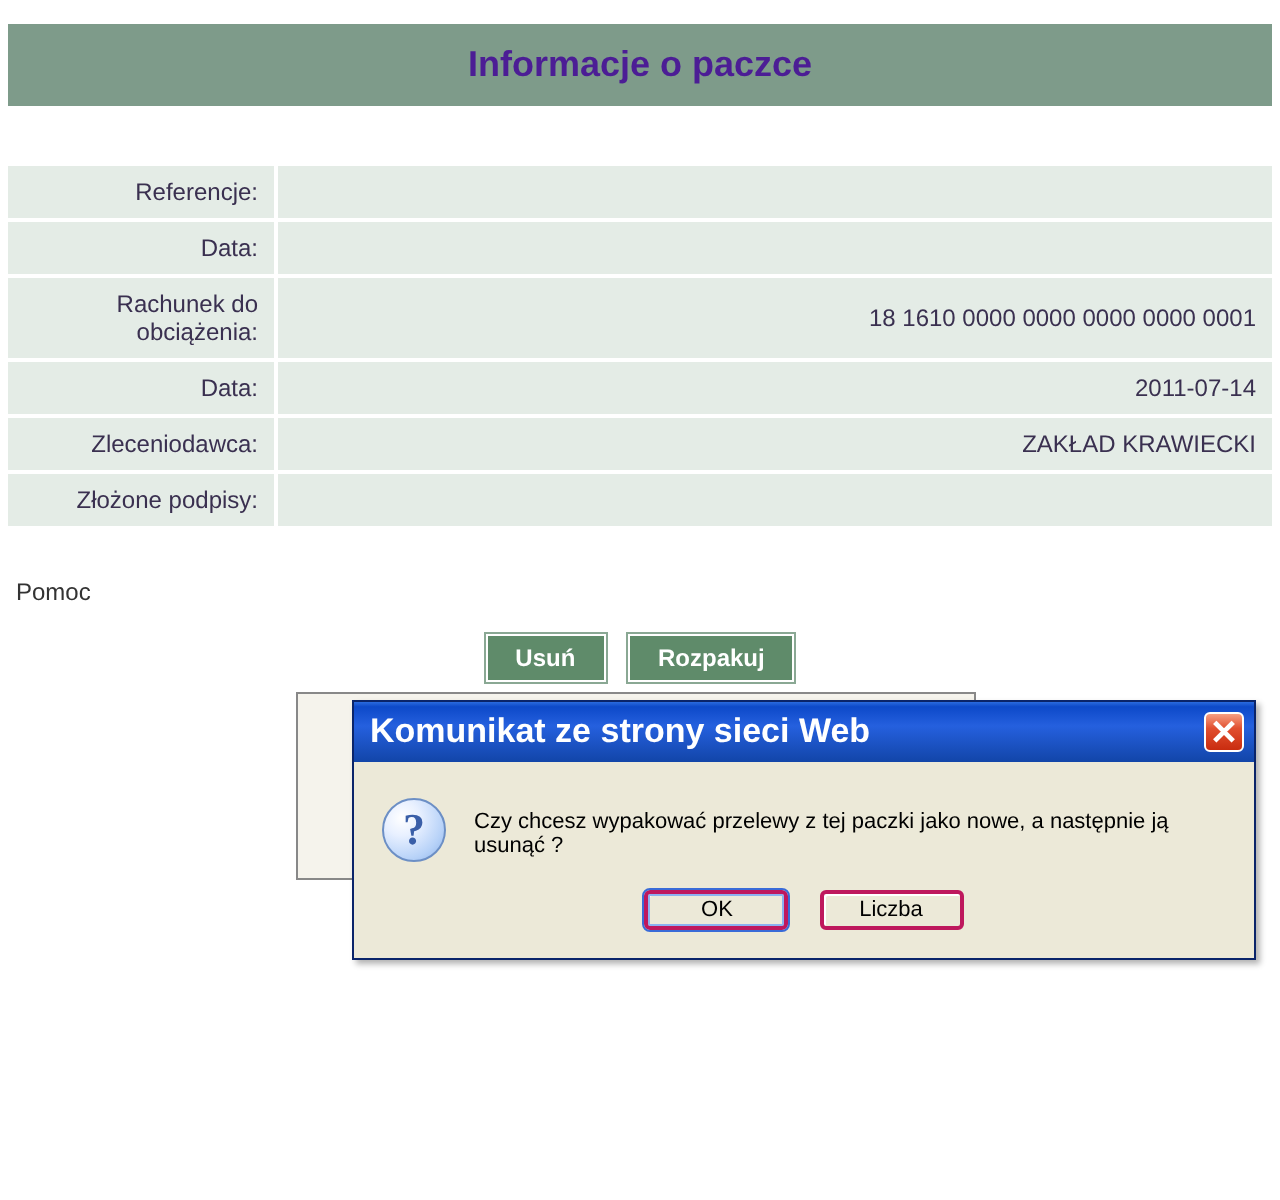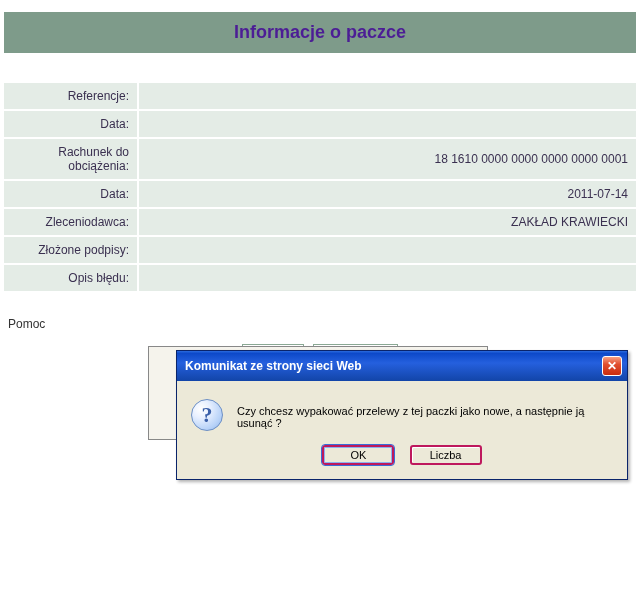--- a/index.html
+++ b/index.html
@@ -85,21 +85,21 @@
     font-size: 11px;
   }
   .dialog-titlebar {
     background: linear-gradient(to bottom, #2a6bdf 0%, #0d49c9 8%, #2560de 40%, #1245a8 100%);
     color: #ffffff;
     font-weight: bold;
     padding: 5px 5px 5px 8px;
     display: flex;
     align-items: center;
     justify-content: space-between;
-    font-size: 12px;
+    font-size: 17px;
   }
   .close-btn {
     width: 20px;
     height: 20px;
     background: linear-gradient(to bottom, #f7a083 0%, #e14f2f 40%, #c92c0f 100%);
     border: 1px solid #ffffff;
     border-radius: 3px;
     color: #ffffff;
     font-weight: bold;
     display: flex;
@@ -180,24 +180,20 @@
   <tr>
     <td class="label">Data:</td>
     <td class="value">2011-07-14</td>
   </tr>
   <tr>
     <td class="label">Zleceniodawca:</td>
     <td class="value">ZAKŁAD KRAWIECKI</td>
   </tr>
   <tr>
     <td class="label">Złożone podpisy:</td>
-    <td class="value"></td>
-  </tr>
-  <tr>
-    <td class="label">Opis błędu:</td>
     <td class="value"></td>
   </tr>
 </tbody>
   </table>
 
 <div class="attachment-box"></div>
 
 <div class="pomoc">Pomoc</div>
 
 <div class="button-row">

